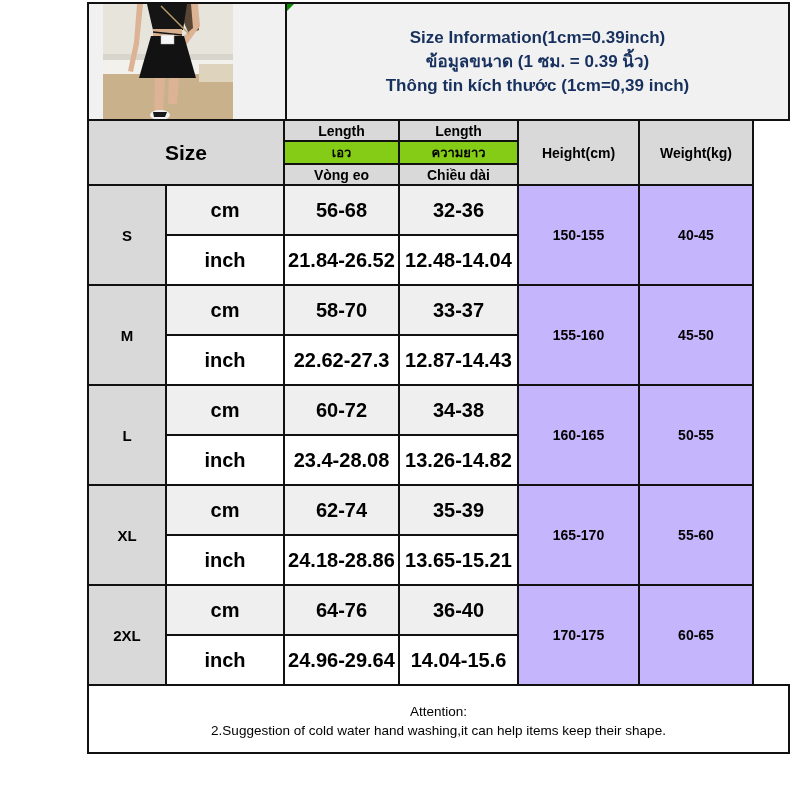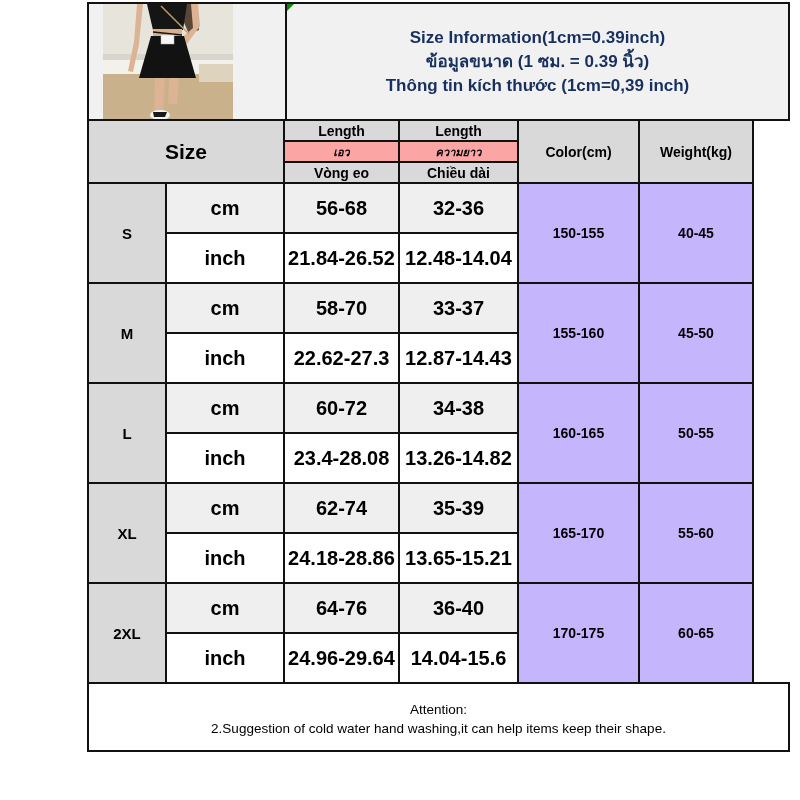--- a/index.html
+++ b/index.html
@@ -34,21 +34,21 @@
   table{
     border-collapse:collapse; table-layout:fixed; width:665px; margin-top:-2px;
   }
   td{
     border:2px solid #111; text-align:center; vertical-align:middle;
     padding:0; font-weight:bold; overflow:hidden;
   }
   tr.hrow{ height:21px; }
   tr.data{ height:50px; }
   .hdr{ background:#d9d9d9; font-size:14px; }
-  .hdr-th{ background:#fca5a5; font-size:11px;font-style:italic; }
+  .hdr-th{ background:#84cc16; font-size:13px; }
   .size-big{ font-size:21px; }
   .cm-row td{ background:#efefef; }
   .inch-row td{ background:#ffffff; }
   td.lab{ background:#d9d9d9; font-size:15px; }
   td.hv{ background:#c4b5fd; font-size:14px; }
   td.unit, td.val{ font-size:20px; }
 
   
   .attn{
     border:2px solid #111; margin-top:-2px; background:#ffffff;
@@ -109,21 +109,21 @@
         <col style="width:115px">
       <col style="width:119px">
         <col style="width:121px">
         <col style="width:114px">
     </colgroup>
     <tbody>
       <tr class="hrow">
         <td class="hdr size-big" colspan="2" rowspan="3">Size</td>
         <td class="hdr">Length</td>
         <td class="hdr">Length</td>
-        <td class="hdr" rowspan="3">Color(cm)</td>
+        <td class="hdr" rowspan="3">Height(cm)</td>
         <td class="hdr" rowspan="3">Weight(kg)</td>
       </tr>
       <tr class="hrow">
         <td class="hdr-th">เอว</td>
         <td class="hdr-th">ความยาว</td>
       </tr>
       <tr class="hrow">
         <td class="hdr">Vòng eo</td>
         <td class="hdr">Chiều dài</td>
       </tr>

